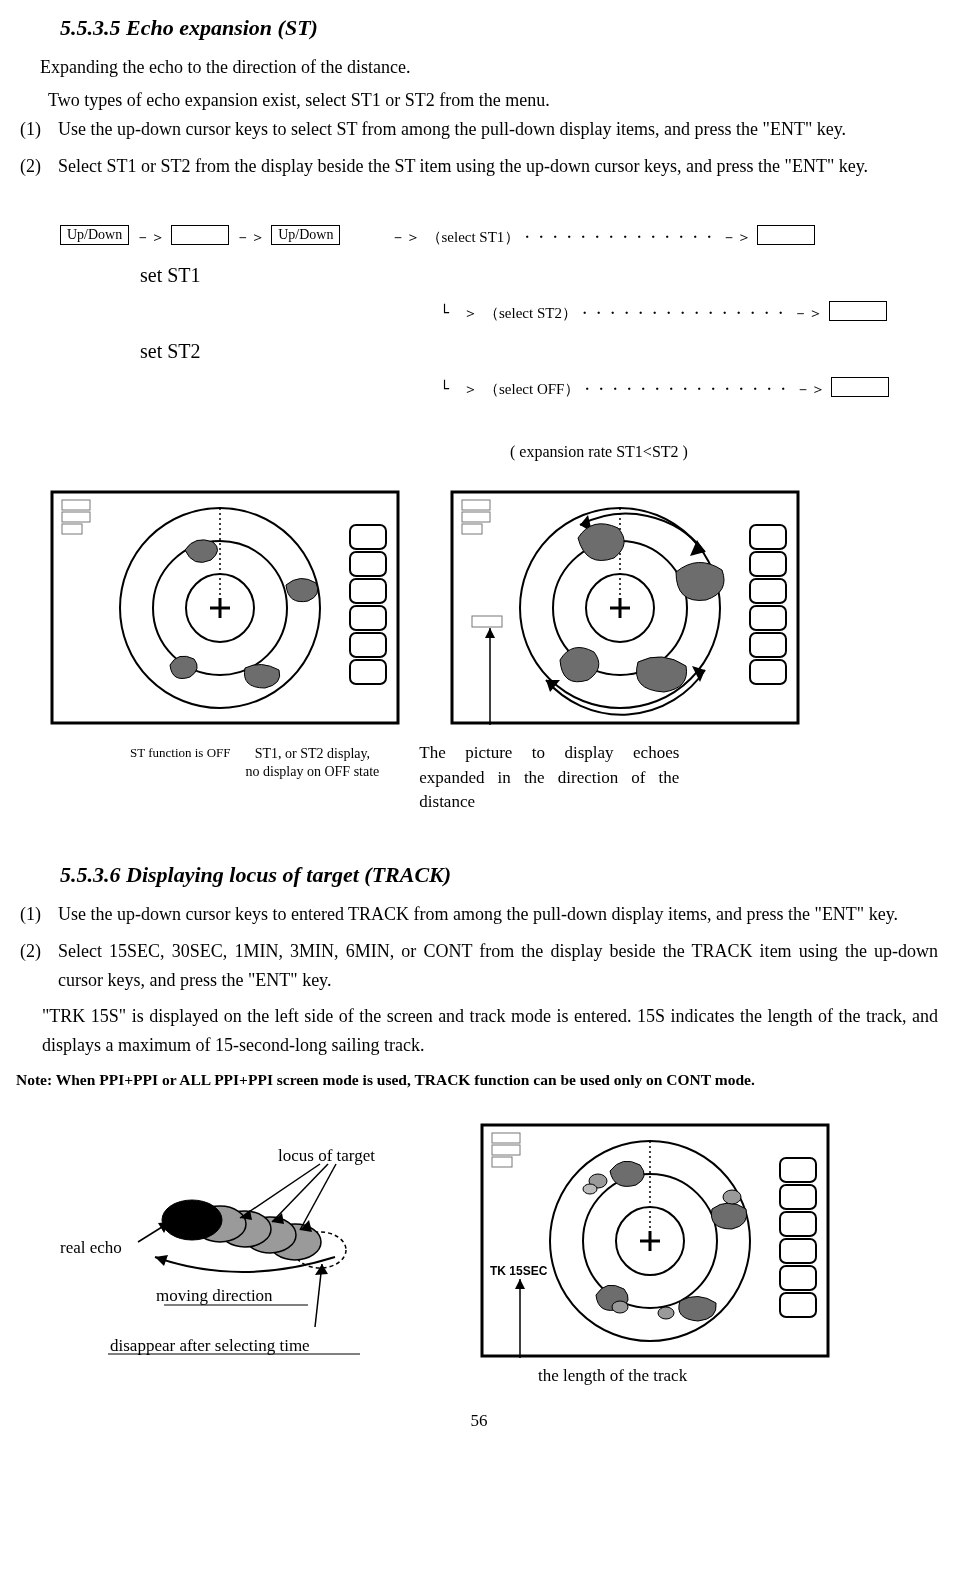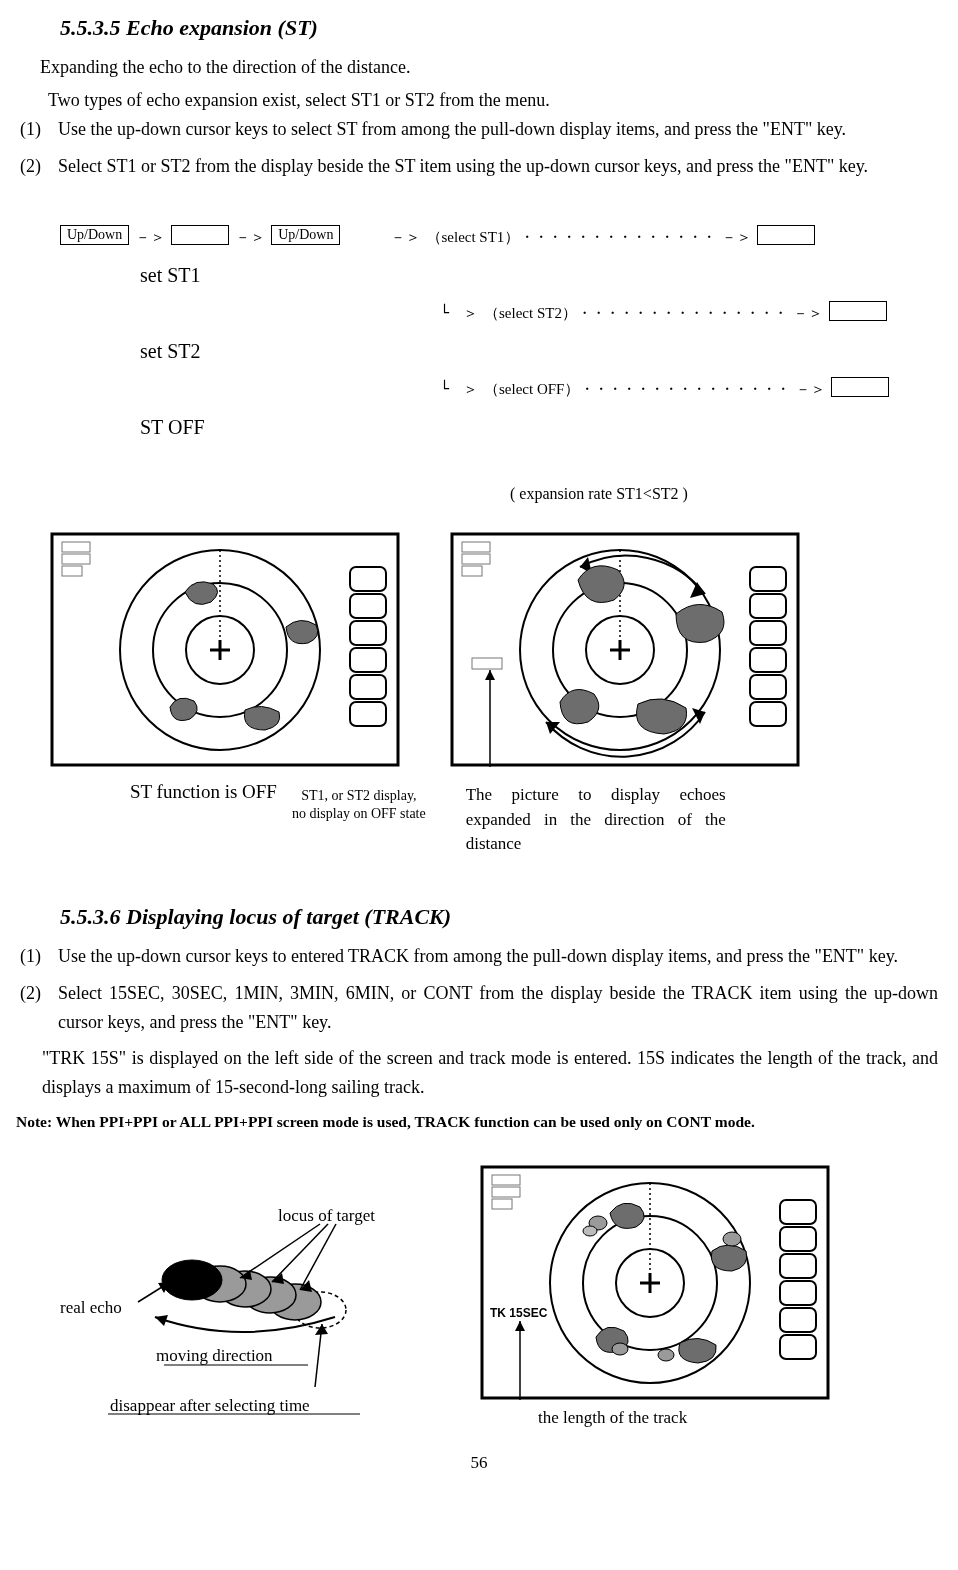--- a/index.html
+++ b/index.html
@@ -43,30 +43,30 @@
     .dash { margin: 0 6px; }
     .flow-gap { width: 380px; }
     .flow-label { margin-left: 80px; font-size: 20px; }
     .branch-sym { font-family: monospace; margin-right: 8px; }
     .note-rate { margin-top: 38px; margin-left: 450px; font-size: 16px; }
 
     
     .screens-row { display: flex; gap: 50px; margin: 20px 0 10px 30px; align-items: flex-start; }
     .screen-wrap { display: flex; flex-direction: column; align-items: center; }
     .screen-svg { display: block; }
-    .caption-off { font-size: 19px; }
+    .caption-off { font-size: 13px; margin-top: 8px; }
     .caption-mid { font-size: 14px; text-align: center; line-height: 1.3; margin-top: 10px; align-self: flex-start; margin-left: -25px;}
     .caption-right { font-size: 17px; text-align: justify; width: 260px; margin-top: 6px; line-height: 1.45;}
     .bottom-caps { display: flex; align-items: flex-start; margin-left: 110px; gap: 40px;}
 
     .section-gap { height: 42px; }
     .note-bold { font-weight: bold; font-size: 15.5px; margin-top: 8px; margin-left: -4px; }
 
     
-    .locus-row { display: flex; gap: 40px; margin: 30px 0 8px 40px; align-items: flex-end;}
+    .locus-row { display: flex; gap: 40px; margin: 30px 0 8px 40px; align-items: center;}
     .locus-left { width: 380px; position: relative;}
     .locus-label { font-size: 17px; position: absolute;}
     .locus-right { }
     .track-caption { font-size: 17px; margin-left: 58px; margin-top: 4px;}
 
     .page-num { text-align: center; font-size: 17px; margin-top: 18px;}
   </style>
 </head>
 <body>
 
@@ -114,23 +114,20 @@
     </div>
   <div class="flow-row">
     <span class="flow-gap"></span>
     <span class="branch-sym">└</span>
     <span class="dash">＞</span>
     <span>（<span>select OFF</span>）</span>
     <span style="letter-spacing:-1px;">・・・・・・・・・・・・・・・</span>
     <span class="dash">－＞</span>
     <span class="key-box end">　　</span>
   </div>
-  <div class="flow-row">
-      <span class="flow-label">ST OFF</span>
-    </div>
   <div class="note-rate">( expansion rate ST1&lt;ST2 )</div>
 </div>
 
 <div class="screens-row">
   <div class="screen-wrap">
     <svg class="screen-svg" width="350" height="235" viewBox="0 0 350 235">
       <rect x="2" y="2" width="346" height="231" fill="none" stroke="#000" stroke-width="3"></rect>
 
       <rect x="12" y="10" width="28" height="10" fill="none" stroke="#777"></rect>
       <rect x="12" y="22" width="28" height="10" fill="none" stroke="#777"></rect>

